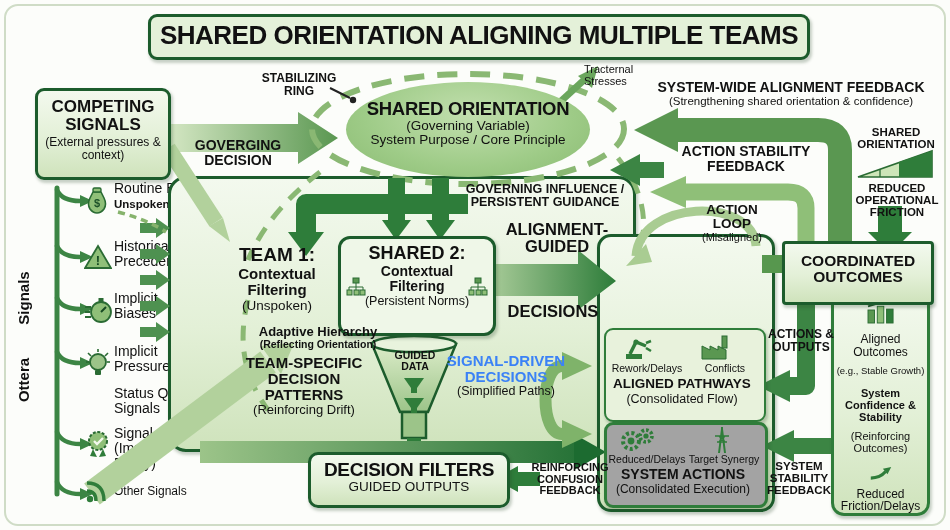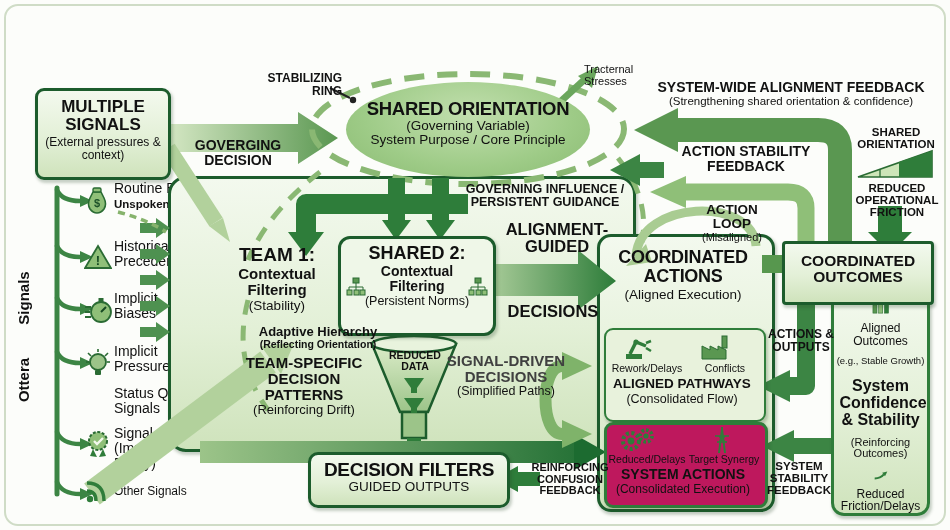--- a/index.html
+++ b/index.html
@@ -7,21 +7,21 @@
           font-family:"Liberation Sans",sans-serif;color:#111}
   .frame{position:absolute;inset:4px;border:2px solid #cfdcc6;border-radius:14px;pointer-events:none}
   .abs{position:absolute}
   .b{font-weight:bold}
   .ctr{text-align:center}
   .lh{line-height:1.06}
   .box{position:absolute;border:3px solid #1c5c2c;border-radius:10px;
        background:linear-gradient(180deg,#f3f9ee 0%,#e3f0d7 55%,#cfe3bc 100%);
        box-shadow:1.5px 2.5px 3px rgba(40,70,40,.25)}
   svg{display:block}
-  .greentxt{color:#404040}
+  .greentxt{color:#3b82f6}
   .vlabel{position:absolute;transform:rotate(-90deg);font-weight:bold;font-size:15px;white-space:nowrap;text-align:center}
 </style>
 </head>
 <body>
 
 <div class="canvas">
   <div class="frame"></div>
 
   <div class="box" style="left:168px;top:176px;width:462px;height:270px;border-radius:18px;z-index:1"></div>
 
@@ -189,23 +189,26 @@
         <polygon points="518,466 518,492 494,479"></polygon>
     </g>
 
     <g>
       <polygon points="858,177 932,177 932,151" fill="#cde5b8" stroke="#2a6b33" stroke-width="1.6"></polygon>
       <polygon points="899,177 932,177 932,151 899,162" fill="#2f7d3a"></polygon>
       <line x1="880" y1="177" x2="880" y2="169" stroke="#2a6b33" stroke-width="1.3"></line>
     </g>
   </svg>
 
+  <div class="box ctr" style="left:148px;top:14px;width:656px;height:40px;border-radius:9px;z-index:5;background:#e4f1d9">
+    <div class="b" style="font-size:26px;letter-spacing:-.5px;padding-top:3px">SHARED ORIENTATION ALIGNING MULTIPLE TEAMS</div>
+  </div>
 
   <div class="box ctr" style="left:35px;top:88px;width:130px;height:86px;border-radius:9px;z-index:3">
-    <div class="b lh" style="font-size:17px;padding:7px 6px 2px">MULTIPLE SIGNALS</div>
+    <div class="b lh" style="font-size:17px;padding:7px 6px 2px">COMPETING SIGNALS</div>
     <div class="lh" style="font-size:12px;padding:0 4px">(External pressures &amp; context)</div>
   </div>
 
   <div class="vlabel" style="left:-12px;top:290px;width:70px;height:16px">Signals</div>
   <div class="vlabel" style="left:-12px;top:372px;width:70px;height:16px">Ottera</div>
 
   <div class="abs" style="left:84px;top:186px;z-index:3">
     <svg width="26" height="28" viewBox="0 0 26 28">
       <path d="M9,6 L17,6 L20,12 Q23,18 20,23 Q17,27 13,27 Q9,27 6,23 Q3,18 6,12 Z" fill="#8fbf78" stroke="#2a6b33" stroke-width="1.6"></path>
       <rect x="9" y="2" width="8" height="4" rx="1.5" fill="#8fbf78" stroke="#2a6b33" stroke-width="1.4"></rect>
@@ -266,41 +269,41 @@
 
   <div class="abs" style="left:84px;top:480px;z-index:3">
     <svg width="26" height="24" viewBox="0 0 26 24">
       <circle cx="6" cy="19" r="3.2" fill="#2f7d3a"></circle>
       <path d="M 3,11 Q 12,11 12,21" stroke="#2f7d3a" stroke-width="3.4" fill="none"></path>
       <path d="M 3,3 Q 20,3 20,21" stroke="#2f7d3a" stroke-width="3.4" fill="none"></path>
     </svg>
   </div>
   <div class="abs lh" style="left:114px;top:485px;width:110px;font-size:12px">Other Signals</div>
 
-  <div class="abs b lh" style="left:256px;top:72px;width:86px;font-size:12px;text-align:right;z-index:4">STABILIZING RING</div>
+  <div class="abs b lh" style="left:256px;top:72px;width:86px;font-size:12px;text-align:center;z-index:4">STABILIZING RING</div>
 
   <div class="abs ctr" style="left:346px;top:82px;width:244px;height:95px;border-radius:50%;z-index:4;
               background:radial-gradient(ellipse at 50% 35%,#c2dfae 0%,#9ecb87 60%,#8abb72 100%)">
     <div class="b lh" style="font-size:18.5px;padding-top:17px;letter-spacing:-.3px">SHARED ORIENTATION</div>
     <div class="lh" style="font-size:13.5px">(Governing Variable)</div>
     <div class="lh" style="font-size:13.5px">System Purpose / Core Principle</div>
   </div>
 
   <div class="abs lh" style="left:584px;top:64px;width:64px;font-size:11px;z-index:4">Tracternal Stresses</div>
 
   <div class="abs b ctr lh" style="left:181px;top:138px;width:114px;font-size:14px;z-index:3">GOVERGING DECISION</div>
 
   <div class="abs b ctr lh" style="left:456px;top:183px;width:178px;font-size:12.5px;z-index:3">GOVERNING INFLUENCE / PERSISTENT GUIDANCE</div>
   <div class="abs b ctr lh" style="left:498px;top:221px;width:118px;font-size:16.5px;z-index:3">ALIGNMENT-GUIDED</div>
   <div class="abs b ctr lh" style="left:498px;top:303px;width:110px;font-size:16.5px;z-index:3">DECISIONS</div>
 
   <div class="abs ctr" style="left:218px;top:245px;width:118px;z-index:3">
     <div class="b lh" style="font-size:19px">TEAM 1:</div>
     <div class="b lh" style="font-size:15px;padding:1px 10px">Contextual Filtering</div>
-    <div class="lh" style="font-size:13.5px">(Stability)</div>
+    <div class="lh" style="font-size:13.5px">(Unspoken)</div>
   </div>
 
   <div class="box ctr" style="left:338px;top:236px;width:152px;height:94px;border-radius:12px;z-index:3;background:#eff7e8">
     <div class="b lh" style="font-size:18px;padding-top:5px">SHARED 2:</div>
     <svg class="abs" width="20" height="20" viewBox="0 0 20 20" style="left:5px;top:38px">
       <rect x="7" y="1" width="6" height="5" fill="#5a9751" stroke="#2a6b33"></rect>
       <rect x="1" y="13" width="5" height="5" fill="#8fbf78" stroke="#2a6b33"></rect>
       <rect x="8" y="13" width="5" height="5" fill="#8fbf78" stroke="#2a6b33"></rect>
       <rect x="14" y="13" width="5" height="5" fill="#8fbf78" stroke="#2a6b33"></rect>
       <path d="M10,6 V10 M3,13 V10 H17 V13 M10,10 V13" stroke="#2a6b33" fill="none"></path>
@@ -319,55 +322,51 @@
   <div class="abs ctr" style="left:256px;top:325px;width:124px;z-index:3">
     <div class="b lh" style="font-size:13px">Adaptive Hierarchy</div>
     <div class="b lh" style="font-size:10.5px">(Reflecting Orientation)</div>
   </div>
 
   <div class="abs ctr" style="left:234px;top:355px;width:140px;z-index:3">
     <div class="b lh" style="font-size:15px">TEAM-SPECIFIC DECISION PATTERNS</div>
     <div class="lh" style="font-size:13px">(Reinforcing Drift)</div>
   </div>
 
-  <div class="abs b ctr lh" style="left:386px;top:350px;width:58px;font-size:10.5px;z-index:3">REDUCED DATA</div>
+  <div class="abs b ctr lh" style="left:386px;top:350px;width:58px;font-size:10.5px;z-index:3">GUIDED DATA</div>
 
   <div class="abs ctr" style="left:446px;top:353px;width:120px;z-index:3">
     <div class="b lh greentxt" style="font-size:15px">SIGNAL-DRIVEN DECISIONS</div>
     <div class="lh" style="font-size:12.5px">(Simplified Paths)</div>
   </div>
 
   <div class="abs ctr" style="left:690px;top:203px;width:84px;z-index:3">
     <div class="b lh" style="font-size:13.5px">ACTION LOOP</div>
     <div class="lh" style="font-size:11px">(Misaligned)</div>
   </div>
 
-  <div class="abs ctr" style="left:603px;top:248px;width:160px;z-index:3">
-    <div class="b lh" style="font-size:18px;letter-spacing:-.3px">COORDINATED ACTIONS</div>
-    <div class="lh" style="font-size:13.5px;padding-top:2px">(Aligned Execution)</div>
-  </div>
 
   <div class="box" style="left:604px;top:328px;width:158px;height:90px;border-width:2.5px;border-color:#2f7d3a;border-radius:9px;z-index:3;background:#e8f2dc">
     <svg class="abs" width="30" height="26" viewBox="0 0 30 26" style="left:18px;top:4px">
       <rect x="2" y="20" width="16" height="5" fill="#2f7d3a"></rect>
       <path d="M 6,20 L 12,8 L 22,12" stroke="#2f7d3a" stroke-width="3.5" fill="none"></path>
       <circle cx="12" cy="8" r="2.6" fill="#2f7d3a"></circle>
       <path d="M 22,9 L 27,7 M 22,14 L 27,17" stroke="#2f7d3a" stroke-width="2.6"></path>
     </svg>
     <svg class="abs" width="32" height="26" viewBox="0 0 32 26" style="left:94px;top:4px">
       <polygon points="2,25 2,12 10,16 10,12 18,16 18,12 26,16 26,25" fill="#5a9751" stroke="#2a6b33"></polygon>
       <rect x="22" y="2" width="5" height="12" fill="#5a9751" stroke="#2a6b33"></rect>
     </svg>
     <div class="abs lh" style="left:2px;top:33px;width:78px;font-size:10.5px;text-align:center">Rework/Delays</div>
     <div class="abs lh" style="left:88px;top:33px;width:62px;font-size:10.5px;text-align:center">Conflicts</div>
     <div class="abs b ctr lh" style="left:0;top:47px;width:152px;font-size:13.5px">ALIGNED PATHWAYS</div>
     <div class="abs ctr lh" style="left:0;top:63px;width:152px;font-size:12.5px">(Consolidated Flow)</div>
   </div>
 
-  <div class="box" style="left:604px;top:422px;width:158px;height:80px;border-color:#2f7d3a;border-radius:9px;z-index:3;background:#be185d">
+  <div class="box" style="left:604px;top:422px;width:158px;height:80px;border-color:#2f7d3a;border-radius:9px;z-index:3;background:#a3a3a3">
     <svg class="abs" width="36" height="26" viewBox="0 0 36 26" style="left:12px;top:2px">
       <circle cx="12" cy="14" r="8" fill="none" stroke="#2f7d3a" stroke-width="4" stroke-dasharray="3 2.4"></circle>
       <circle cx="12" cy="14" r="3.4" fill="#2f7d3a"></circle>
       <circle cx="27" cy="9" r="6" fill="none" stroke="#2f7d3a" stroke-width="3.6" stroke-dasharray="2.6 2"></circle>
       <circle cx="27" cy="9" r="2.6" fill="#2f7d3a"></circle>
     </svg>
     <svg class="abs" width="22" height="28" viewBox="0 0 22 28" style="left:104px;top:1px">
       <path d="M 8,27 L 11,3 M 14,27 L 11,3" stroke="#2f7d3a" stroke-width="2" fill="none"></path>
       <path d="M 4,10 H 18 M 6,16 H 16 M 8,10 L 14,16 M 14,10 L 8,16" stroke="#2f7d3a" stroke-width="1.6"></path>
       <path d="M 11,3 L 11,1" stroke="#2f7d3a" stroke-width="2"></path>
@@ -386,21 +385,21 @@
               display:flex;flex-direction:column;align-items:center;gap:8px;padding-top:6px;box-sizing:border-box">
     <svg width="40" height="30" viewBox="0 0 40 30">
       <rect x="6" y="14" width="7" height="14" fill="#5a9751" stroke="#2a6b33"></rect>
       <rect x="16" y="10" width="7" height="18" fill="#8fbf78" stroke="#2a6b33"></rect>
       <rect x="26" y="13" width="7" height="15" fill="#2f7d3a" stroke="#2a6b33"></rect>
       <path d="M 6,10 L 30,3" stroke="#1d5229" stroke-width="2" fill="none"></path>
       <polygon points="36,1 29,1 34,7" fill="#1d5229"></polygon>
     </svg>
     <div class="ctr lh" style="font-size:12px">Aligned Outcomes</div>
     <div class="ctr lh" style="font-size:9.5px">(e.g., Stable Growth)</div>
-    <div class="b ctr lh" style="font-size:16px;width:82px;padding-top:4px">System Confidence &amp; Stability</div>
+    <div class="b ctr lh" style="font-size:11px;width:82px;padding-top:4px">System Confidence &amp; Stability</div>
     <div class="ctr lh" style="font-size:11px;width:80px">(Reinforcing Outcomes)</div>
     <svg width="26" height="15" viewBox="0 0 26 15" style="margin-top:3px">
       <path d="M 2,13 Q 12,13 18,6" stroke="#2f7d3a" stroke-width="3.4" fill="none"></path>
       <polygon points="24,1 15,3 20,9" fill="#2f7d3a"></polygon>
     </svg>
     <div class="ctr lh" style="font-size:12px;width:84px">Reduced Friction/Delays</div>
   </div>
 
   <div class="abs b ctr lh" style="left:678px;top:144px;width:136px;font-size:14px;z-index:3">ACTION STABILITY FEEDBACK</div>
   <div class="abs ctr" style="left:648px;top:80px;width:286px;z-index:3">

